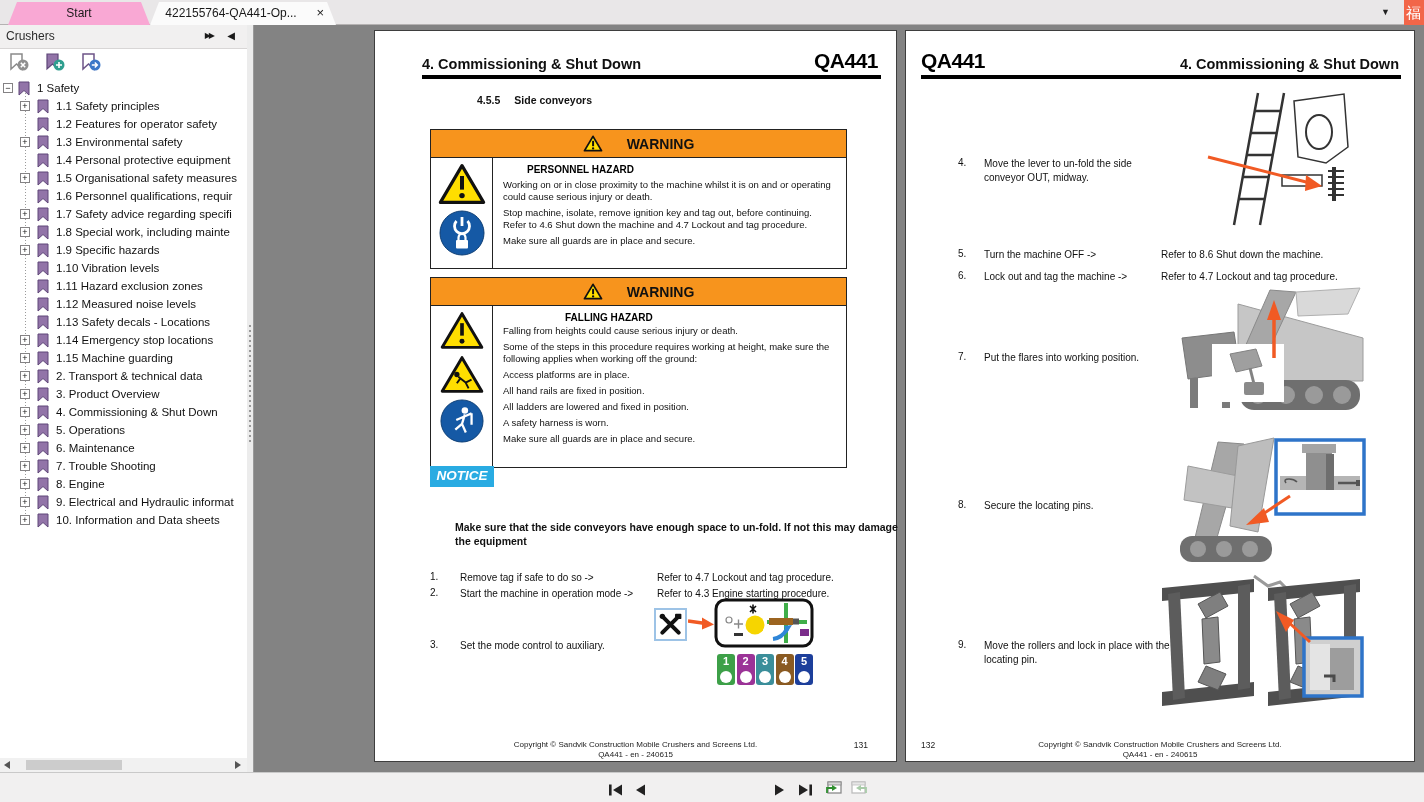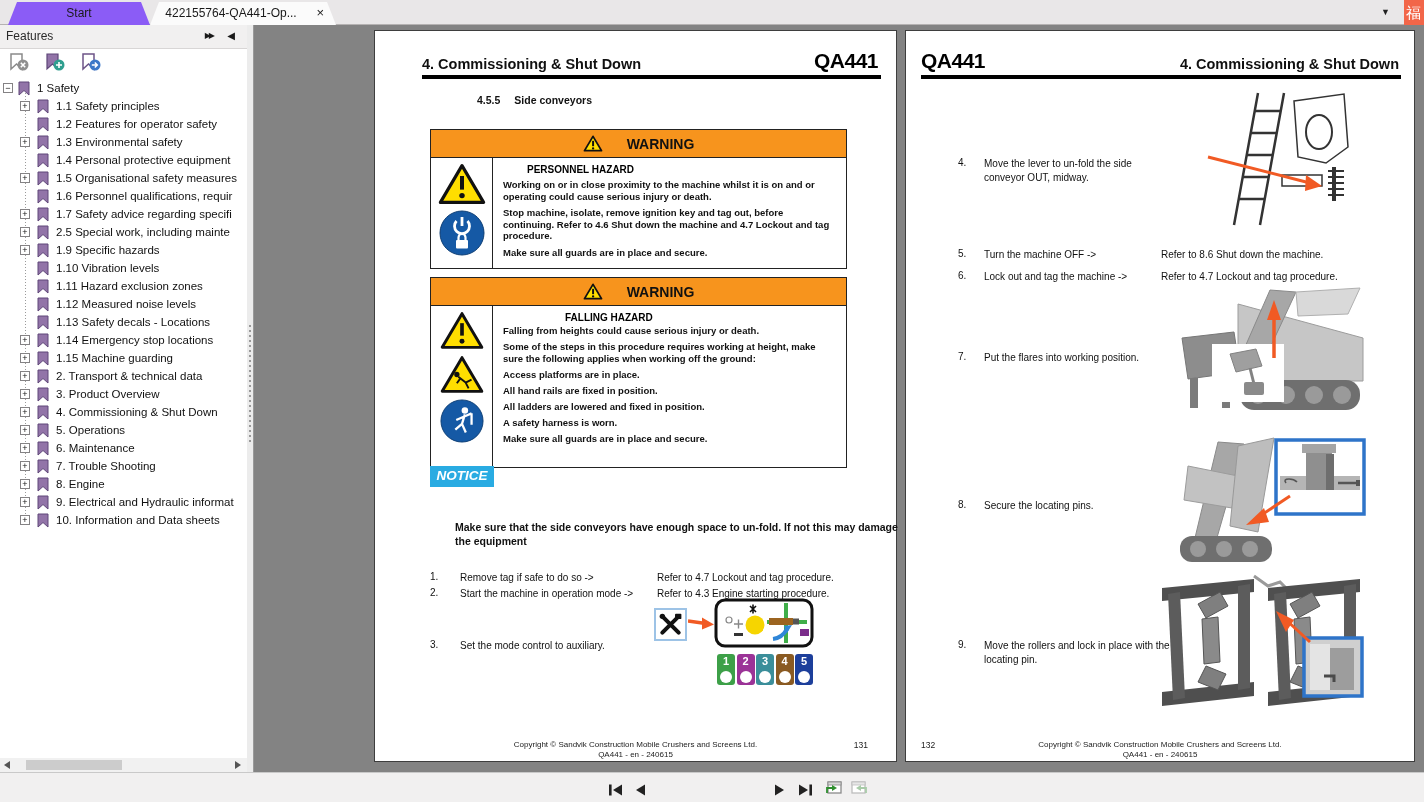--- a/index.html
+++ b/index.html
@@ -3,21 +3,21 @@
 <meta charset="utf-8">
 <style>
   * { margin:0; padding:0; box-sizing:border-box; }
   html,body { width:1424px; height:802px; overflow:hidden; }
   body { font-family:"Liberation Sans", sans-serif; background:#838383; position:relative; }
 
   
   .tabbar { position:absolute; left:0; top:0; width:1424px; height:25px; background:#e9e7e8; border-bottom:1px solid #b5b2b2; z-index:30; }
   .tab { position:absolute; top:2px; height:23px; line-height:22px; font-size:12px; color:#1a1a1a; text-align:center;
          clip-path:polygon(9px 0, calc(100% - 9px) 0, 100% 100%, 0 100%); }
-  .tab-start { left:8px; width:142px; background:#8b5cf6; }
+  .tab-start { left:8px; width:142px; background:#f9a8d4; }
   .tab-doc { left:150px; width:186px; background:#fbfbfb; padding-right:24px; }
   .tab-close { position:absolute; right:12px; top:0; font-size:13px; color:#222; line-height:22px; }
   .menu-caret { position:absolute; right:34px; top:7px; font-size:9px; color:#222; }
   .corner-badge { position:absolute; right:0; top:0; width:20px; height:25px; background:#f26649; color:#fff; font-size:15px; line-height:25px; overflow:hidden; text-align:left; padding-left:2px; }
 
   
   .sidebar { position:absolute; left:0; top:25px; width:247px; height:747px; background:#fff; z-index:20; }
   .sb-header { position:absolute; left:0; top:0; width:247px; height:24px; background:#f1f0f0; border-bottom:1px solid #d8d6d6; }
   .sb-title { position:absolute; left:6px; top:4px; font-size:12px; color:#2b2b2b; }
   .sb-exp { position:absolute; right:34px; top:6px; font-size:8px; letter-spacing:-2px; color:#1a1a1a; }
@@ -66,21 +66,21 @@
   .pl-section .sec-t { margin-left:14px; }
   .warnbox { position:absolute; left:55px; width:417px; border:1px solid #222; }
   .wb1 { top:98px; height:140px; } .wb2 { top:246px; height:191px; }
   .wb-banner { height:28px; background:#F7941D; display:flex; align-items:center; justify-content:center; gap:24px; border-bottom:1px solid #222; }
   .wb-banner span { font-size:14px; font-weight:bold; color:#111; }
   .wb-body { display:flex; height:calc(100% - 28px); }
   .wb-icons { width:62px; border-right:1px solid #222; display:flex; flex-direction:column; align-items:center; padding-top:5px; gap:5px; }
   .wb-text { flex:1; padding:6px 10px 0 10px; }
   .wb-hazard { font-size:10px; font-weight:bold; margin-bottom:4px; }
   .wb1 .wb-hazard { margin-left:24px; } .wb2 .wb-hazard { margin-left:62px; margin-bottom:2px; }
-  .wb-p { font-size:9.5px; font-weight:bold; line-height:1.22; margin-bottom:5px; color:#111; }
+  .wb-p { font-size:9.5px; font-weight:normal; line-height:1.22; margin-bottom:5px; color:#111; }
   .wb2 .wb-p { margin-bottom:4.5px; }
   .notice-label { position:absolute; left:55px; top:435px; width:64px; height:21px; background:#29ABE2; color:#fff; font-style:italic; font-weight:bold; font-size:13.5px; text-align:center; line-height:20px; }
   .notice-text { position:absolute; left:80px; top:489px; width:450px; font-size:10.5px; font-weight:bold; line-height:1.35; color:#111; }
   .pl-step, .pr-step { position:absolute; font-size:10px; color:#111; }
   .snum { position:absolute; }
   .stext { position:absolute; line-height:1.35; }
   .srefer { position:absolute; line-height:1.35; }
   .pl-step .snum { left:55px; } .pl-step .stext { left:85px; width:195px; } .pl-step .srefer { left:282px; width:210px; }
   .pl-s1 { top:540px; } .pl-s2 { top:556px; } .pl-s3 { top:608px; }
   .tools-box { position:absolute; left:279px; top:577px; width:33px; height:33px; border:2px solid #9DC3E6; background:#fff; }
@@ -119,21 +119,21 @@
   <div class="tab tab-doc">
     <span>422155764-QA441-Op...</span>
     <span class="tab-close">×</span>
   </div>
   <span class="menu-caret">▼</span>
   <div class="corner-badge">福</div>
 </div>
 
 <div class="sidebar">
   <div class="sb-header">
-    <span class="sb-title">Features</span>
+    <span class="sb-title">Crushers</span>
     <span class="sb-exp">▶▶</span>
     <span class="sb-col">◀</span>
   </div>
   <div class="sb-tools">
     <span class="sbt-icon sbt-1">
       <svg viewBox="0 0 22 22" width="22" height="22">
         <path d="M3 2 h11 v15 l-5.5 -5 L3 17 Z" fill="#fff" stroke="#8a8a8a" stroke-width="1.5"></path>
         <circle cx="15" cy="13" r="5.5" fill="#8f8f8f"></circle>
         <path d="M12.8 10.8 l4.4 4.4 M17.2 10.8 l-4.4 4.4" stroke="#fff" stroke-width="1.6"></path>
       </svg>
@@ -206,21 +206,21 @@
         <span class="bm-flag"><svg viewBox="0 0 12 15">
             <path d="M1 1 h10 v13 L6 9.5 L1 14 Z"></path>
           </svg></span>
         <span class="bm-label">1.7 Safety advice regarding specifi</span>
       </div>
       <div class="bm-row lvl1" style="top: 146px;">
         <span class="bm-box">+</span>
         <span class="bm-flag"><svg viewBox="0 0 12 15">
             <path d="M1 1 h10 v13 L6 9.5 L1 14 Z"></path>
           </svg></span>
-        <span class="bm-label">2.5 Special work, including mainte</span>
+        <span class="bm-label">1.8 Special work, including mainte</span>
       </div>
       <div class="bm-row lvl1" style="top: 164px;">
         <span class="bm-box">+</span>
         <span class="bm-flag"><svg viewBox="0 0 12 15">
             <path d="M1 1 h10 v13 L6 9.5 L1 14 Z"></path>
           </svg></span>
         <span class="bm-label">1.9 Specific hazards</span>
       </div>
       <div class="bm-row lvl1" style="top: 182px;">
         <span class="bm-flag"><svg viewBox="0 0 12 15">

